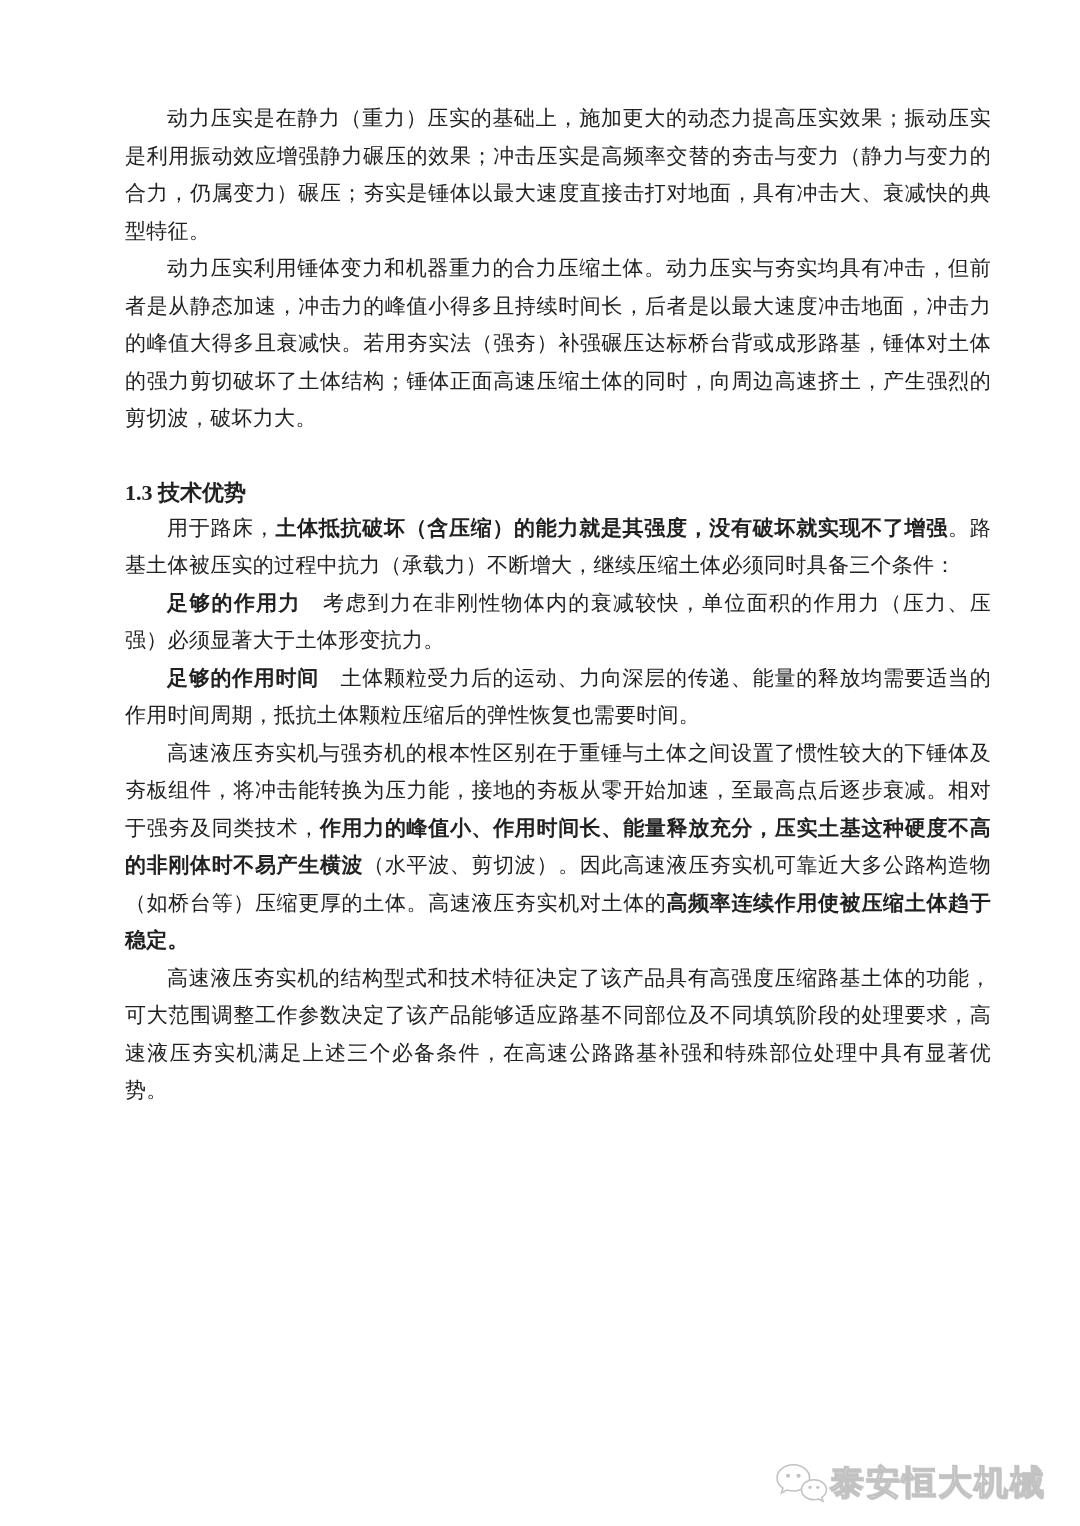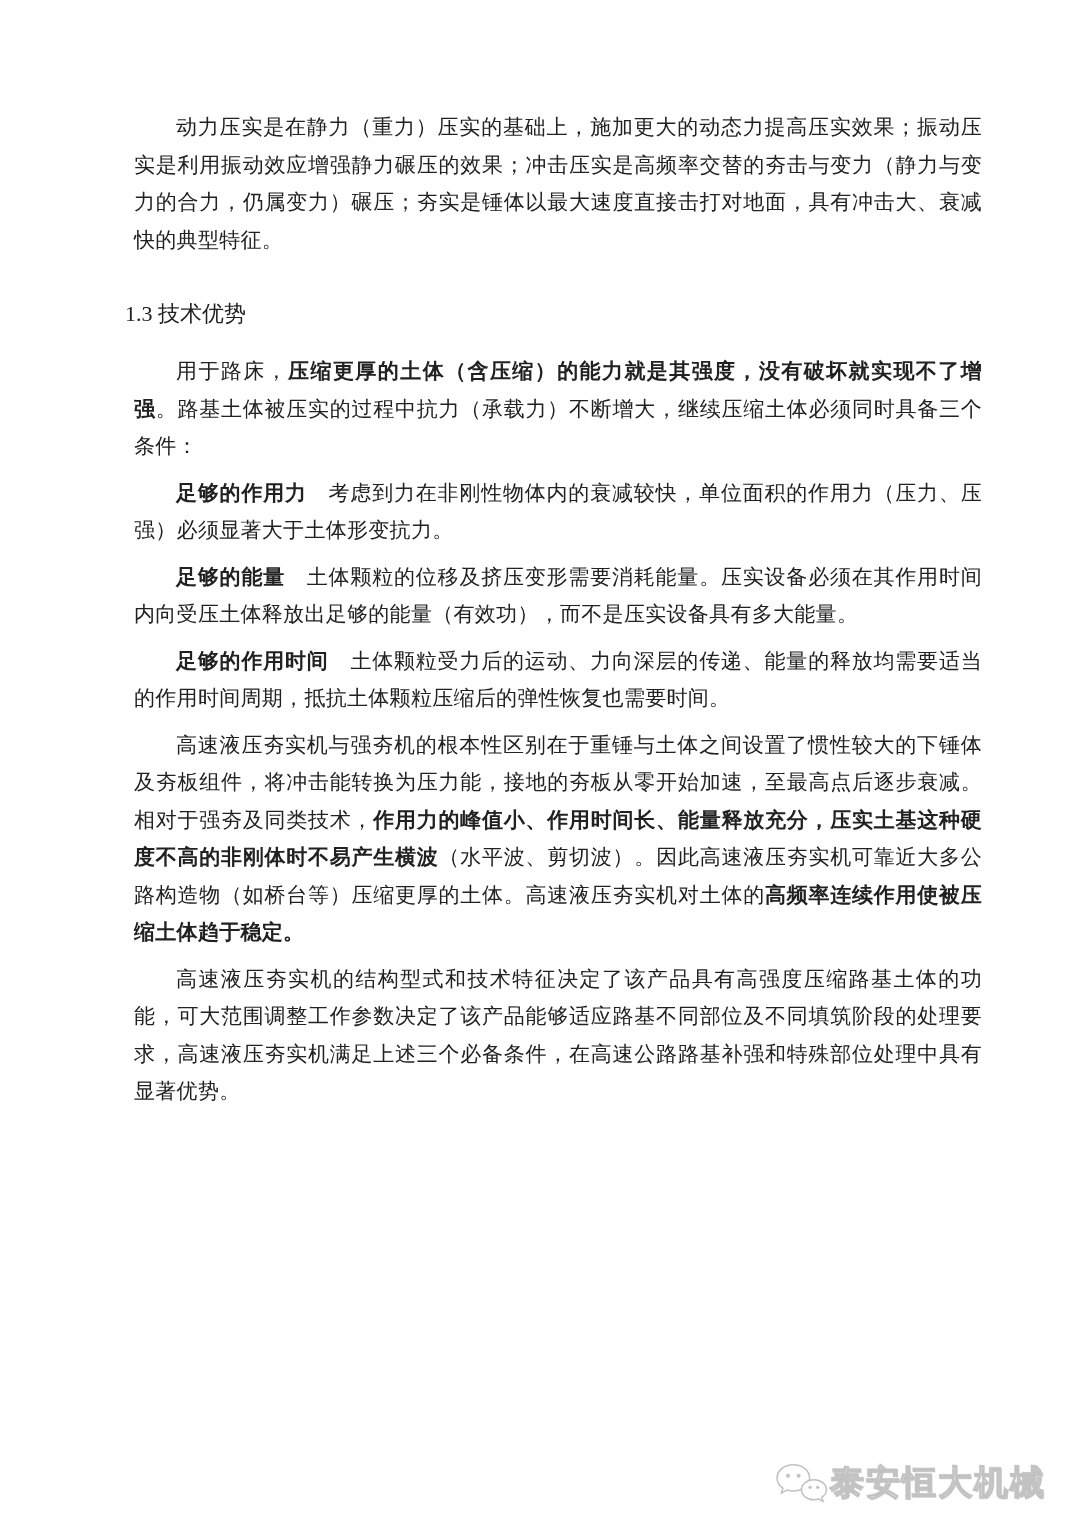--- a/index.html
+++ b/index.html
@@ -15,32 +15,32 @@
     font-family: "Liberation Serif", "DejaVu Serif", serif;
     color: #212121;
   }
   .content {
     position: absolute;
     left: 125px;
     top: 100px;
     width: 866px;
   }
   p.para {
-    margin: 9px;
+    margin: 0;
     font-size: 21px;
     line-height: 37.5px;
     text-align: justify;
     text-indent: 2em;
     letter-spacing: 0.3px;
   }
   .b { font-weight: 700; }
   h2.h-sub {
-    margin: 40px 0 24px 0;
+    margin: 40px 0 2px 0;
     font-size: 22px;
-    font-weight: 400;
+    font-weight: 700;
     line-height: 30px;
   }
   .watermark {
     position: absolute;
     right: 34px;
     bottom: 20px;
     display: flex;
     align-items: center;
     margin-top: 42px;
   }
@@ -55,29 +55,29 @@
   }
   .wm-icon { display: block; }
 </style>
 </head>
 <body>
 
 <div class="content">
 
   <p class="para"><span>动力压实是在静力（重力）压实的基础上，施加更大的动态力提高压实效果；振动压实是利用振动效应增强静力碾压的效果；冲击压实是高频率交替的夯击与变力（静力与变力的合力，仍属变力）碾压；夯实是锤体以最大速度直接击打对地面，具有冲击大、衰减快的典型特征。</span></p>
 
+  <p class="para"><span>动力压实利用锤体变力和机器重力的合力压缩土体。动力压实与夯实均具有冲击，但前者是从静态加速，冲击力的峰值小得多且持续时间长，后者是以最大速度冲击地面，冲击力的峰值大得多且衰减快。若用夯实法（强夯）补强碾压达标桥台背或成形路基，锤体对土体的强力剪切破坏了土体结构；锤体正面高速压缩土体的同时，向周边高速挤土，产生强烈的剪切波，破坏力大。</span></p>
 
 
   <h2 class="h-sub">1.3 技术优势</h2>
 
-  <p class="para"><span>用于路床，</span><span class="b">压缩更厚的土体（含压缩）的能力就是其强度，没有破坏就实现不了增强</span><span>。路基土体被压实的过程中抗力（承载力）不断增大，继续压缩土体必须同时具备三个条件：</span></p>
+  <p class="para"><span>用于路床，</span><span class="b">土体抵抗破坏（含压缩）的能力就是其强度，没有破坏就实现不了增强</span><span>。路基土体被压实的过程中抗力（承载力）不断增大，继续压缩土体必须同时具备三个条件：</span></p>
 
   <p class="para"><span class="b">足够的作用力</span><span>　考虑到力在非刚性物体内的衰减较快，单位面积的作用力（压力、压强）必须显著大于土体形变抗力。</span></p>
 
-  <p class="para"><span class="b">足够的能量</span><span>　土体颗粒的位移及挤压变形需要消耗能量。压实设备必须在其作用时间内向受压土体释放出足够的能量（有效功），而不是压实设备具有多大能量。</span></p>
 
   <p class="para"><span class="b">足够的作用时间</span><span>　土体颗粒受力后的运动、力向深层的传递、能量的释放均需要适当的作用时间周期，抵抗土体颗粒压缩后的弹性恢复也需要时间。</span></p>
 
 
   <p class="para"><span>高速液压夯实机与强夯机的根本性区别在于重锤与土体之间设置了惯性较大的下锤体及夯板组件，将冲击能转换为压力能，接地的夯板从零开始加速，至最高点后逐步衰减。相对于强夯及同类技术，</span><span class="b">作用力的峰值小、作用时间长、能量释放充分，压实土基这种硬度不高的非刚体时不易产生横波</span><span>（水平波、剪切波）。因此高速液压夯实机可靠近大多公路构造物（如桥台等）压缩更厚的土体。高速液压夯实机对土体的</span><span class="b">高频率连续作用使被压缩土体趋于稳定。</span></p>
 
   <p class="para"><span>高速液压夯实机的结构型式和技术特征决定了该产品具有高强度压缩路基土体的功能，可大范围调整工作参数决定了该产品能够适应路基不同部位及不同填筑阶段的处理要求，高速液压夯实机满足上述三个必备条件，在高速公路路基补强和特殊部位处理中具有显著优势。</span></p>
 
 </div>
 

